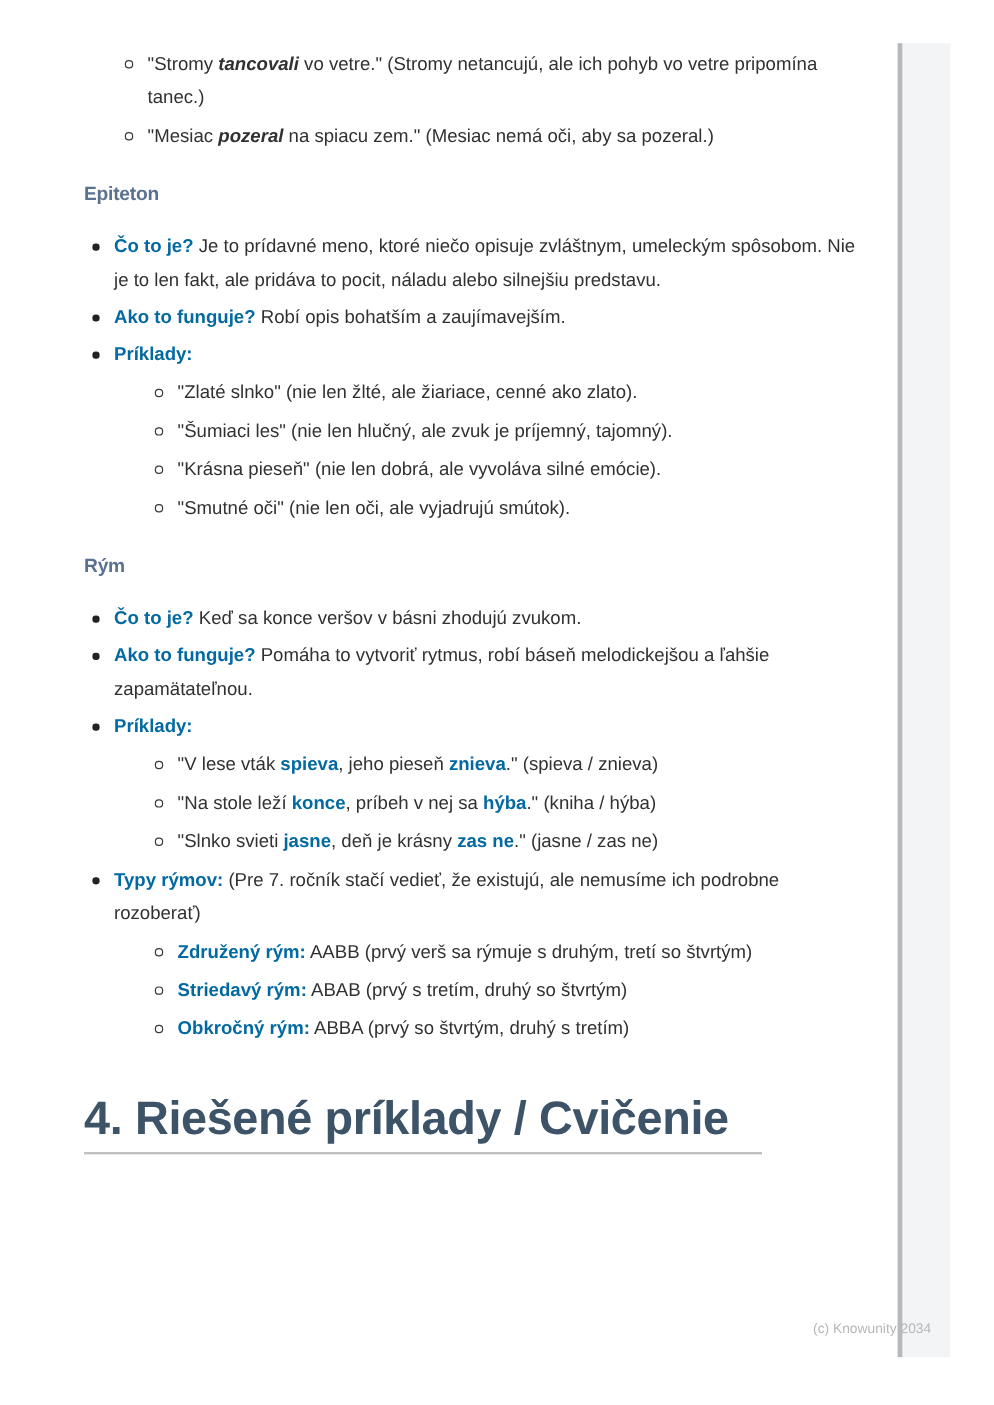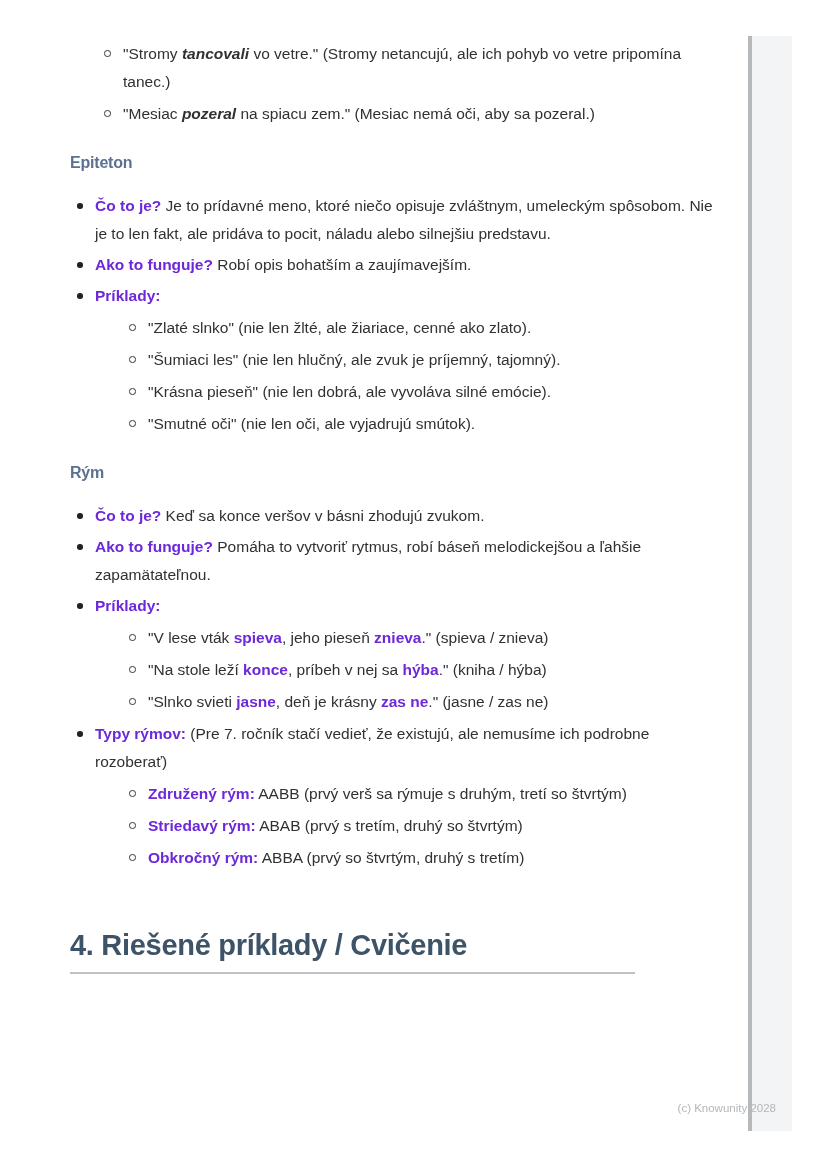--- a/index.html
+++ b/index.html
@@ -16,21 +16,21 @@
     color: var(--body-text, #313131);
     font-size: 15.5px;
     line-height: 28px;
   }
   .content {
     position: absolute;
     top: 40px;
     left: 70px;
     width: 643px;
   }
-  b { font-weight: 700; color: #6d28d9; }
+  b { font-weight: 700; color: #0369a1; }
   i { font-style: italic; font-weight: bold; }
 
   ul { list-style: none; margin: 0; padding: 0; }
   li { position: relative; margin: 0 0 3px 0; }
 
   
   ul.top > li { padding-left: 25px; }
   .dot {
     position: absolute; left: 7px; top: 11px;
     width: 5.5px; height: 5.5px; border-radius: 50%;
@@ -51,22 +51,22 @@
 
   h3 {
     margin: 20px 0 14px 0;
     font-size: 16px;
     line-height: 30px;
     font-weight: 700;
     color: var(--h3, #5b7190);
     letter-spacing: -0.2px;
   }
   h2 {
-    margin: 56px 0 0 0;
-    font-size: 29px;
+    margin: 44px 0 0 0;
+    font-size: 39px;
     line-height: 34px;
     font-weight: 700;
     color: var(--h2, #3d5368);
     letter-spacing: -0.3px;
   }
   .rule {
     margin-top: 10px;
     width: 565px;
     height: 2px;
     background: var(--rule, #bfc1c3);
@@ -201,13 +201,13 @@
 
   <h2>4. Riešené príklady / Cvičenie</h2>
   <div class="rule"></div>
 
 </div>
 
 <div class="side-strip">
   <div class="side-thumb"></div>
 </div>
 
-<div class="footer">(c) Knowunity 2028</div>
+<div class="footer">(c) Knowunity 2034</div>
 
 </body></html>

